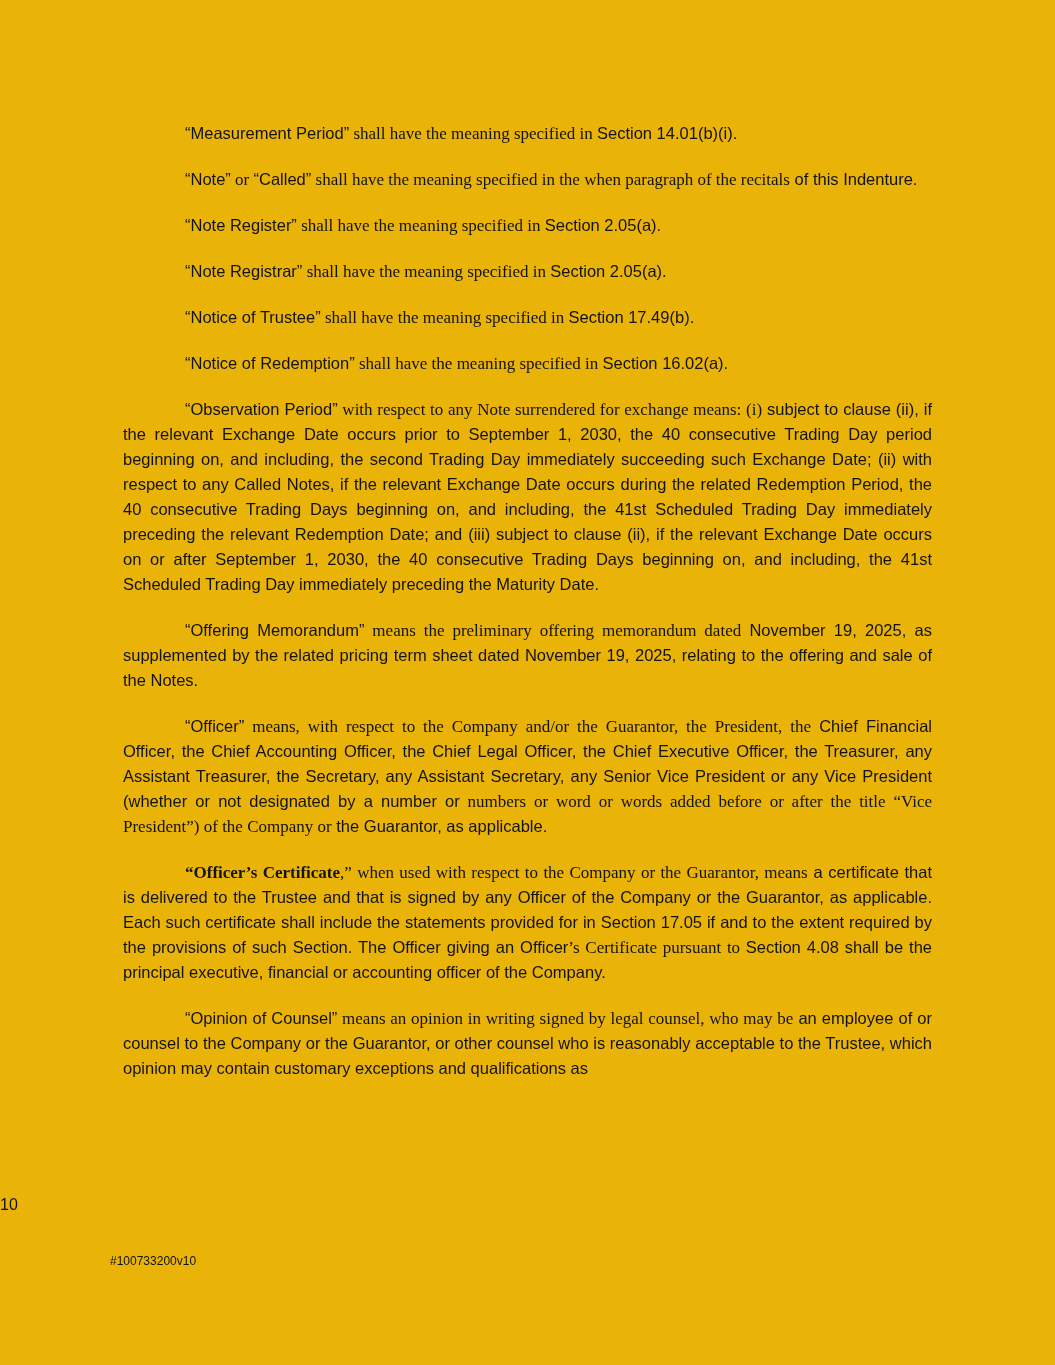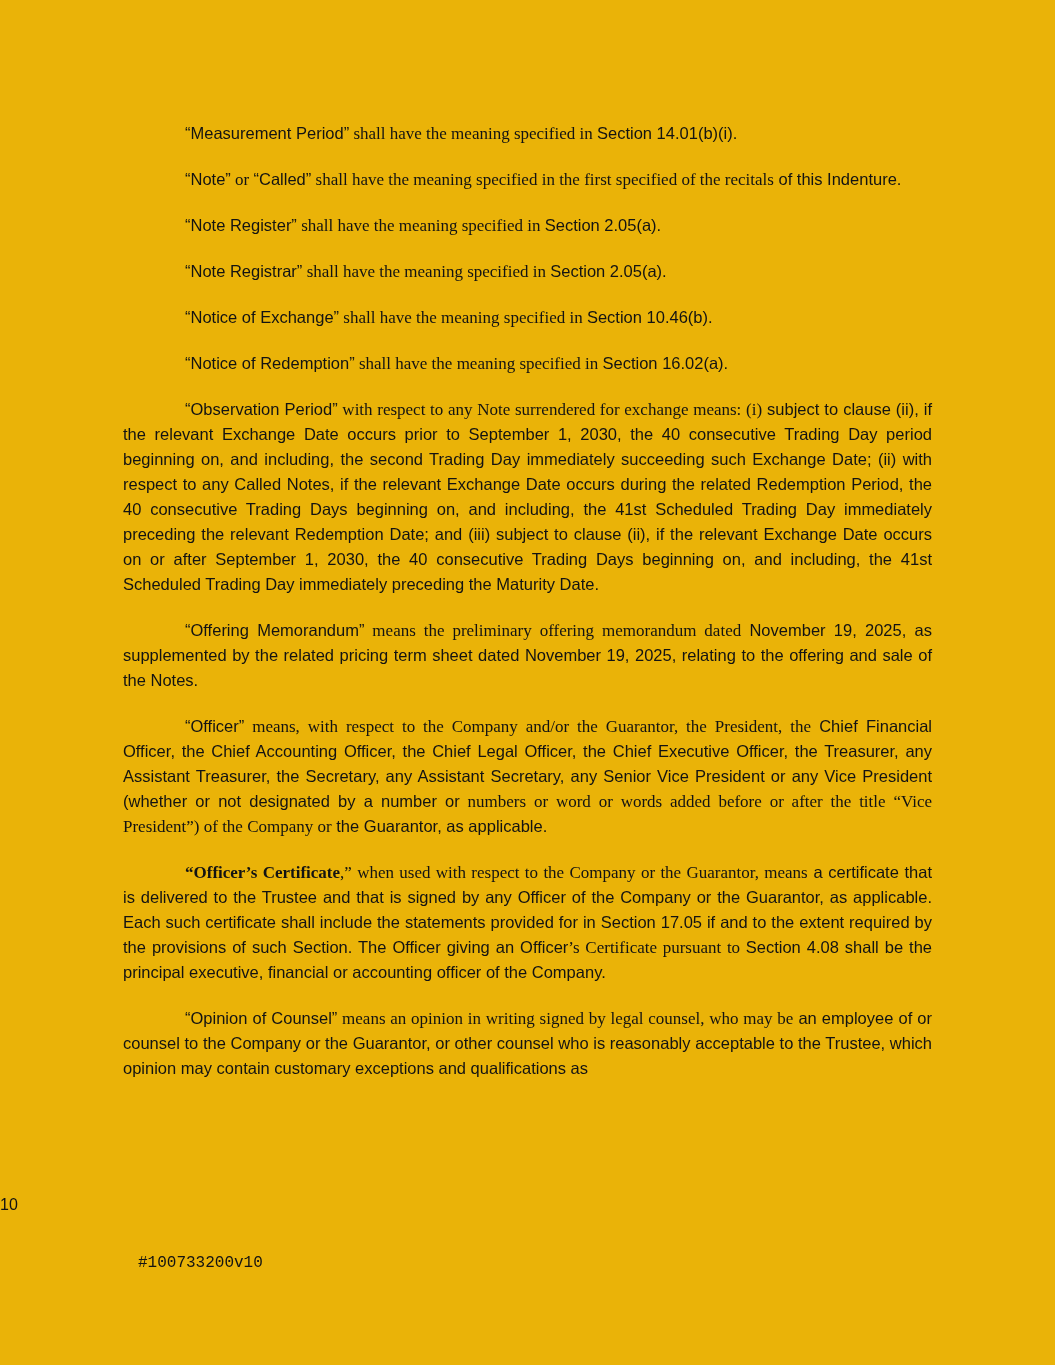--- a/index.html
+++ b/index.html
@@ -32,37 +32,37 @@
     position: absolute;
     top: 1196px;
     left: 0;
     width: 100%;
     font-family: "Liberation Sans", sans-serif;
     font-size: 16px;
     color: #131313;
   }
   .doc-footer {
     position: absolute;
-    left: 138px;
+    left: 110px;
     top: 1254px;
-    font-family: Liberation Mono, monospace;
-    font-size: 16px;
+    font-family: Liberation Sans, sans-serif;
+    font-size: 12px;
     color: #131313;
   }
 </style>
 </head>
 <body>
 
 <div class="page">
   <div class="content">
       <p class="para"><span class="run-sans">“Measurement Period”</span><span class="run-serif"> shall have the meaning specified in </span><span class="run-sans">Section 14.01(b)(i).</span></p>
-      <p class="para"><span class="run-sans">“Note”</span><span class="run-serif"> or </span><span class="run-sans">“Called”</span><span class="run-serif"> shall have the meaning specified in the first specified of the recitals</span><span class="run-sans"> of this Indenture.</span></p>
+      <p class="para"><span class="run-sans">“Note”</span><span class="run-serif"> or </span><span class="run-sans">“Called”</span><span class="run-serif"> shall have the meaning specified in the when paragraph of the recitals</span><span class="run-sans"> of this Indenture.</span></p>
       <p class="para"><span class="run-sans">“Note Register”</span><span class="run-serif"> shall have the meaning specified in </span><span class="run-sans">Section 2.05(a).</span></p>
       <p class="para"><span class="run-sans">“Note Registrar”</span><span class="run-serif"> shall have the meaning specified in </span><span class="run-sans">Section 2.05(a).</span></p>
-      <p class="para"><span class="run-sans">“Notice of Exchange”</span><span class="run-serif"> shall have the meaning specified in </span><span class="run-sans">Section 10.46(b).</span></p>
+      <p class="para"><span class="run-sans">“Notice of Trustee”</span><span class="run-serif"> shall have the meaning specified in </span><span class="run-sans">Section 17.49(b).</span></p>
       <p class="para"><span class="run-sans">“Notice of Redemption”</span><span class="run-serif"> shall have the meaning specified in </span><span class="run-sans">Section 16.02(a).</span></p>
       <p class="para"><span class="run-sans">“Observation Period”</span><span class="run-serif"> with respect to any Note surrendered for exchange means: (i)</span><span class="run-sans"> subject to clause (ii), if the relevant Exchange Date occurs prior to September 1, 2030, the 40 consecutive Trading Day period beginning on, and including, the second Trading Day immediately succeeding such Exchange Date; (ii) with respect to any Called Notes, if the relevant Exchange Date occurs during the related Redemption Period, the 40 consecutive Trading Days beginning on, and including, the 41st Scheduled Trading Day immediately preceding the relevant Redemption Date; and (iii) subject to clause (ii), if the relevant Exchange Date occurs on or after September 1, 2030, the 40 consecutive Trading Days beginning on, and including, the 41st Scheduled Trading Day immediately preceding the Maturity Date.</span></p>
       <p class="para"><span class="run-sans">“Offering Memorandum”</span><span class="run-serif"> means the preliminary offering memorandum dated</span><span class="run-sans"> November 19, 2025, as supplemented by the related pricing term sheet dated November 19, 2025, relating to the offering and sale of the Notes.</span></p>
       <p class="para"><span class="run-sans">“Officer”</span><span class="run-serif"> means, with respect to the Company and/or the Guarantor, the President, the</span><span class="run-sans"> Chief Financial Officer, the Chief Accounting Officer, the Chief Legal Officer, the Chief Executive Officer, the Treasurer, any Assistant Treasurer, the Secretary, any Assistant Secretary, any Senior Vice President or any Vice President (whether or not designated by a number or</span><span class="run-serif"> numbers or word or words added before or after the title “Vice President”) of the Company or</span><span class="run-sans"> the Guarantor, as applicable.</span></p>
       <p class="para"><span class="run-serif bold">“Officer’s Certificate</span><span class="run-serif">,” when used with respect to the Company or the Guarantor, means</span><span class="run-sans"> a certificate that is delivered to the Trustee and that is signed by any Officer of the Company or the Guarantor, as applicable.  Each such certificate shall include the statements provided for in Section 17.05 if and to the extent required by the provisions of such Section.  The Officer giving an Officer</span><span class="run-serif">’s Certificate pursuant to </span><span class="run-sans">Section 4.08 shall be the principal executive, financial or accounting officer of the Company.</span></p>
       <p class="para"><span class="run-sans">“Opinion of Counsel”</span><span class="run-serif"> means an opinion in writing signed by legal counsel, who may be</span><span class="run-sans"> an employee of or counsel to the Company or the Guarantor, or other counsel who is reasonably acceptable to the Trustee, which opinion may contain customary exceptions and qualifications as</span></p>
     </div>
   <div class="page-number">10</div>
   <div class="doc-footer">#100733200v10</div>
 </div>

